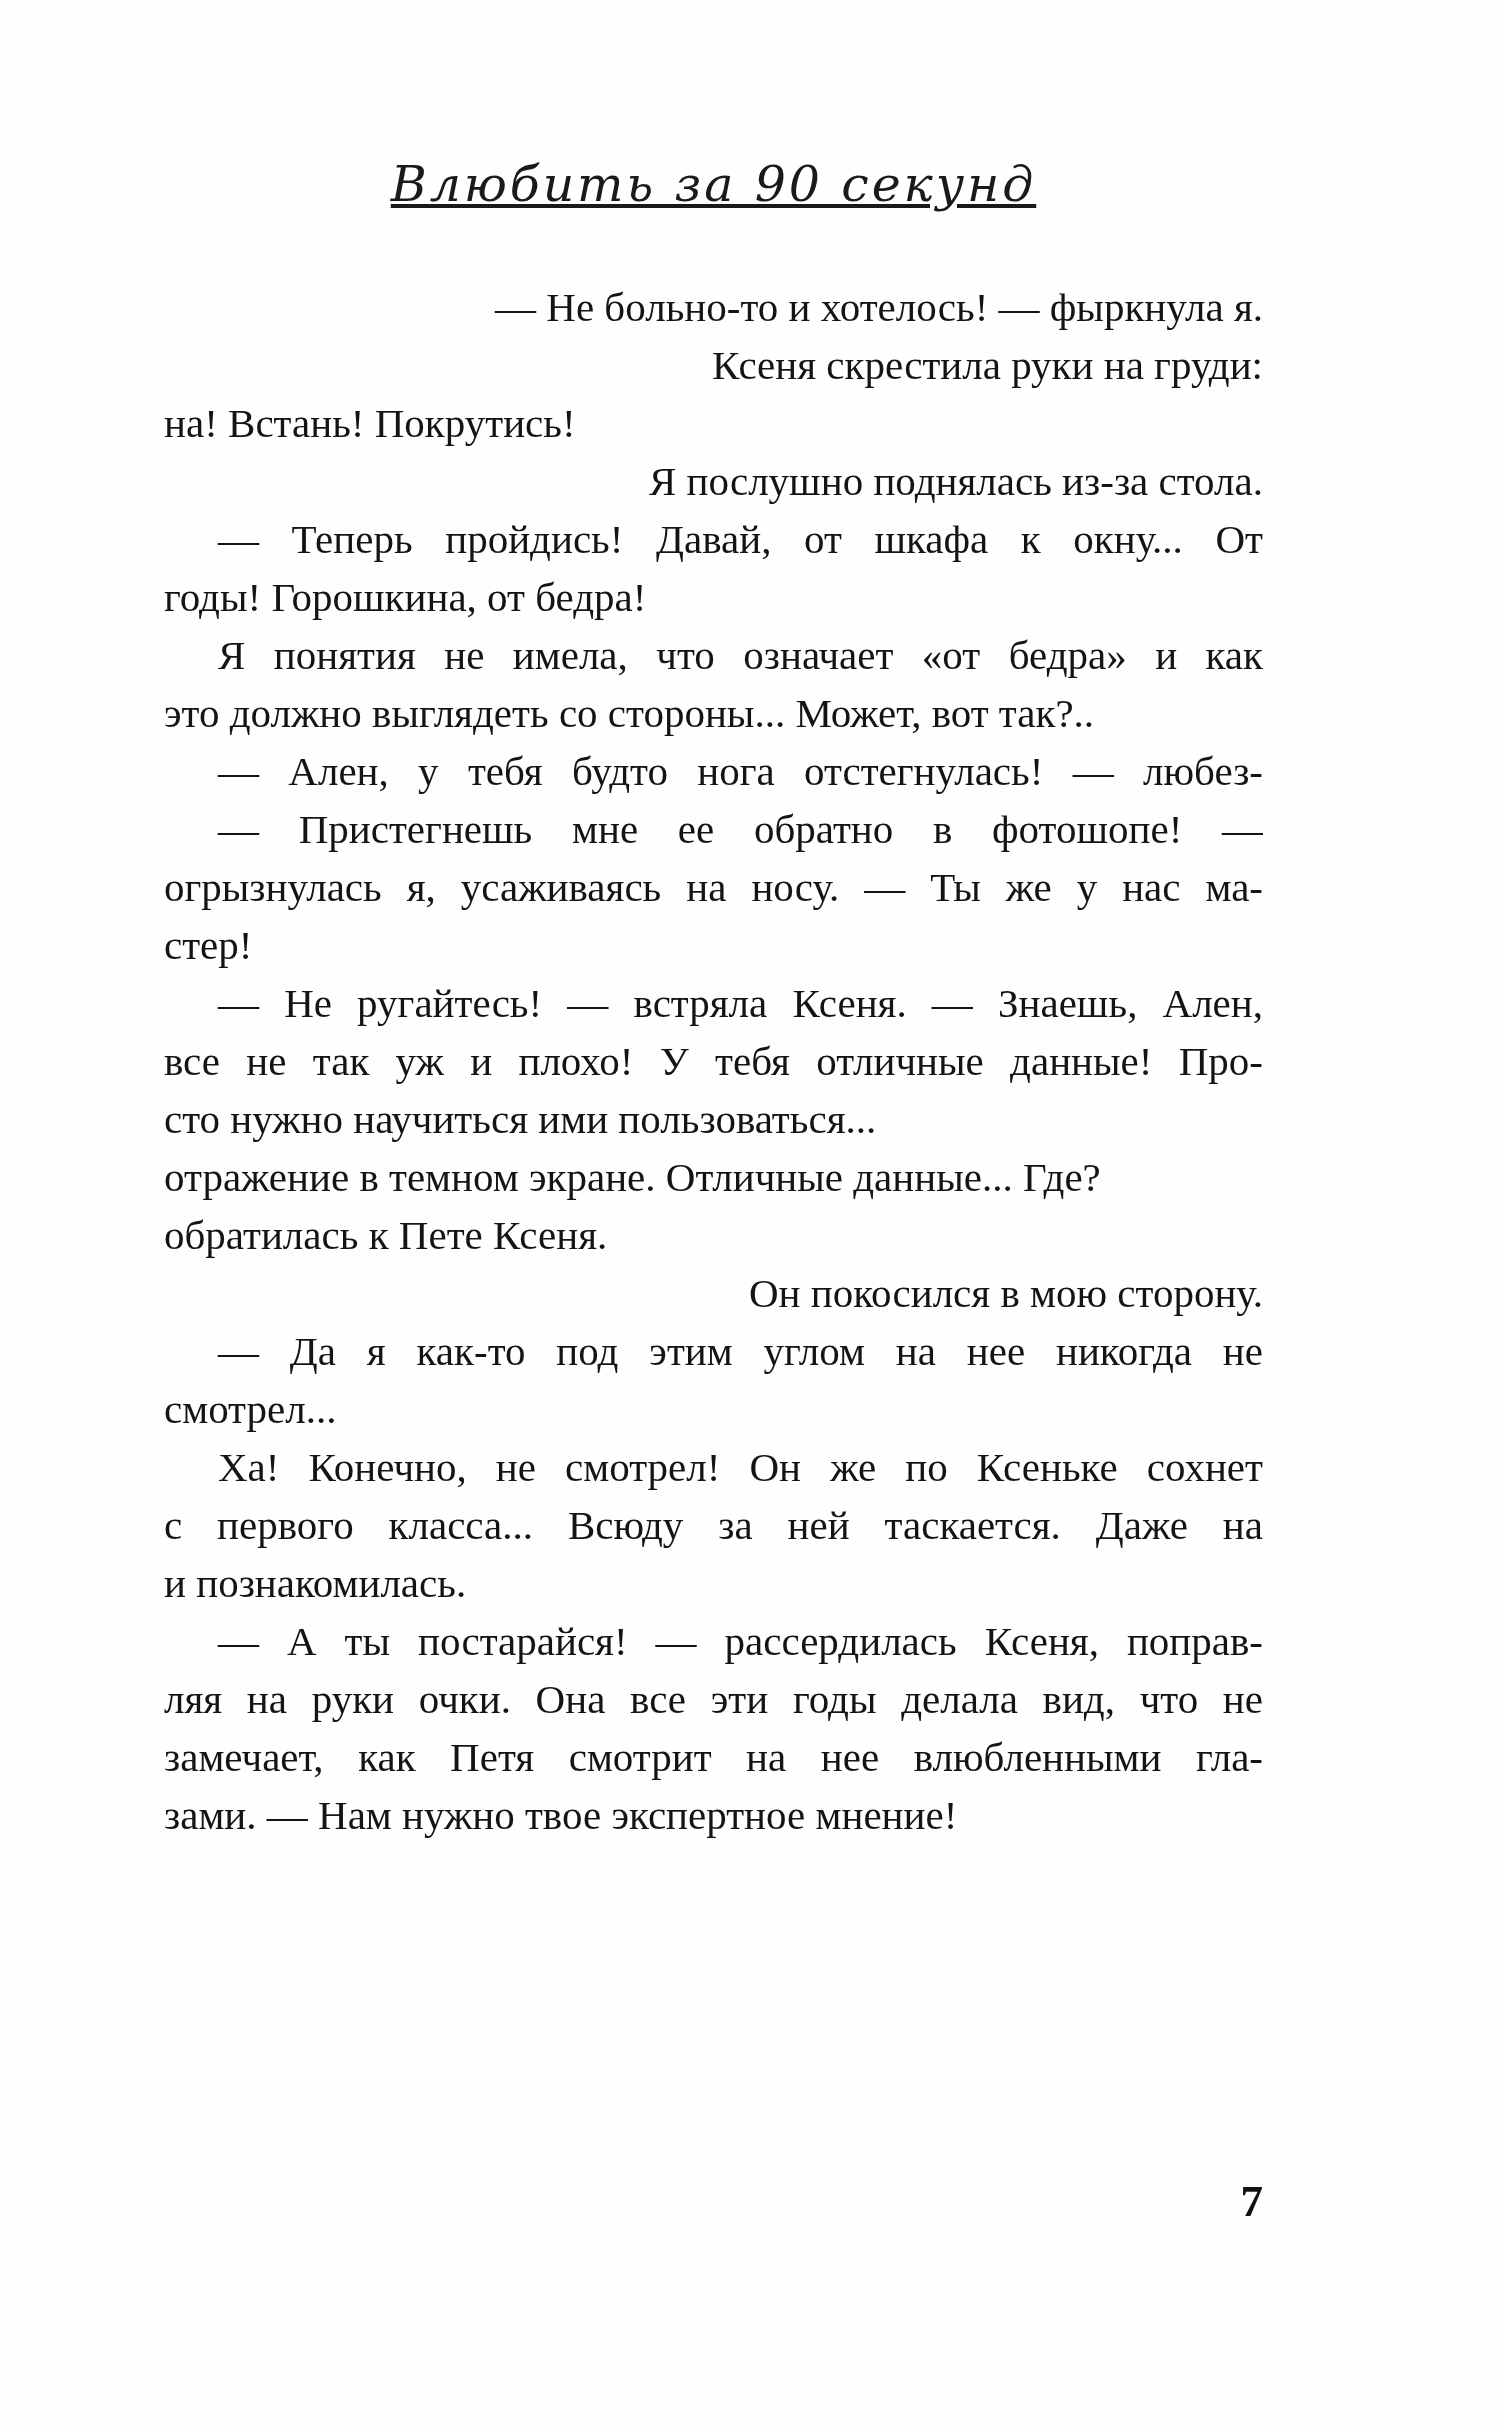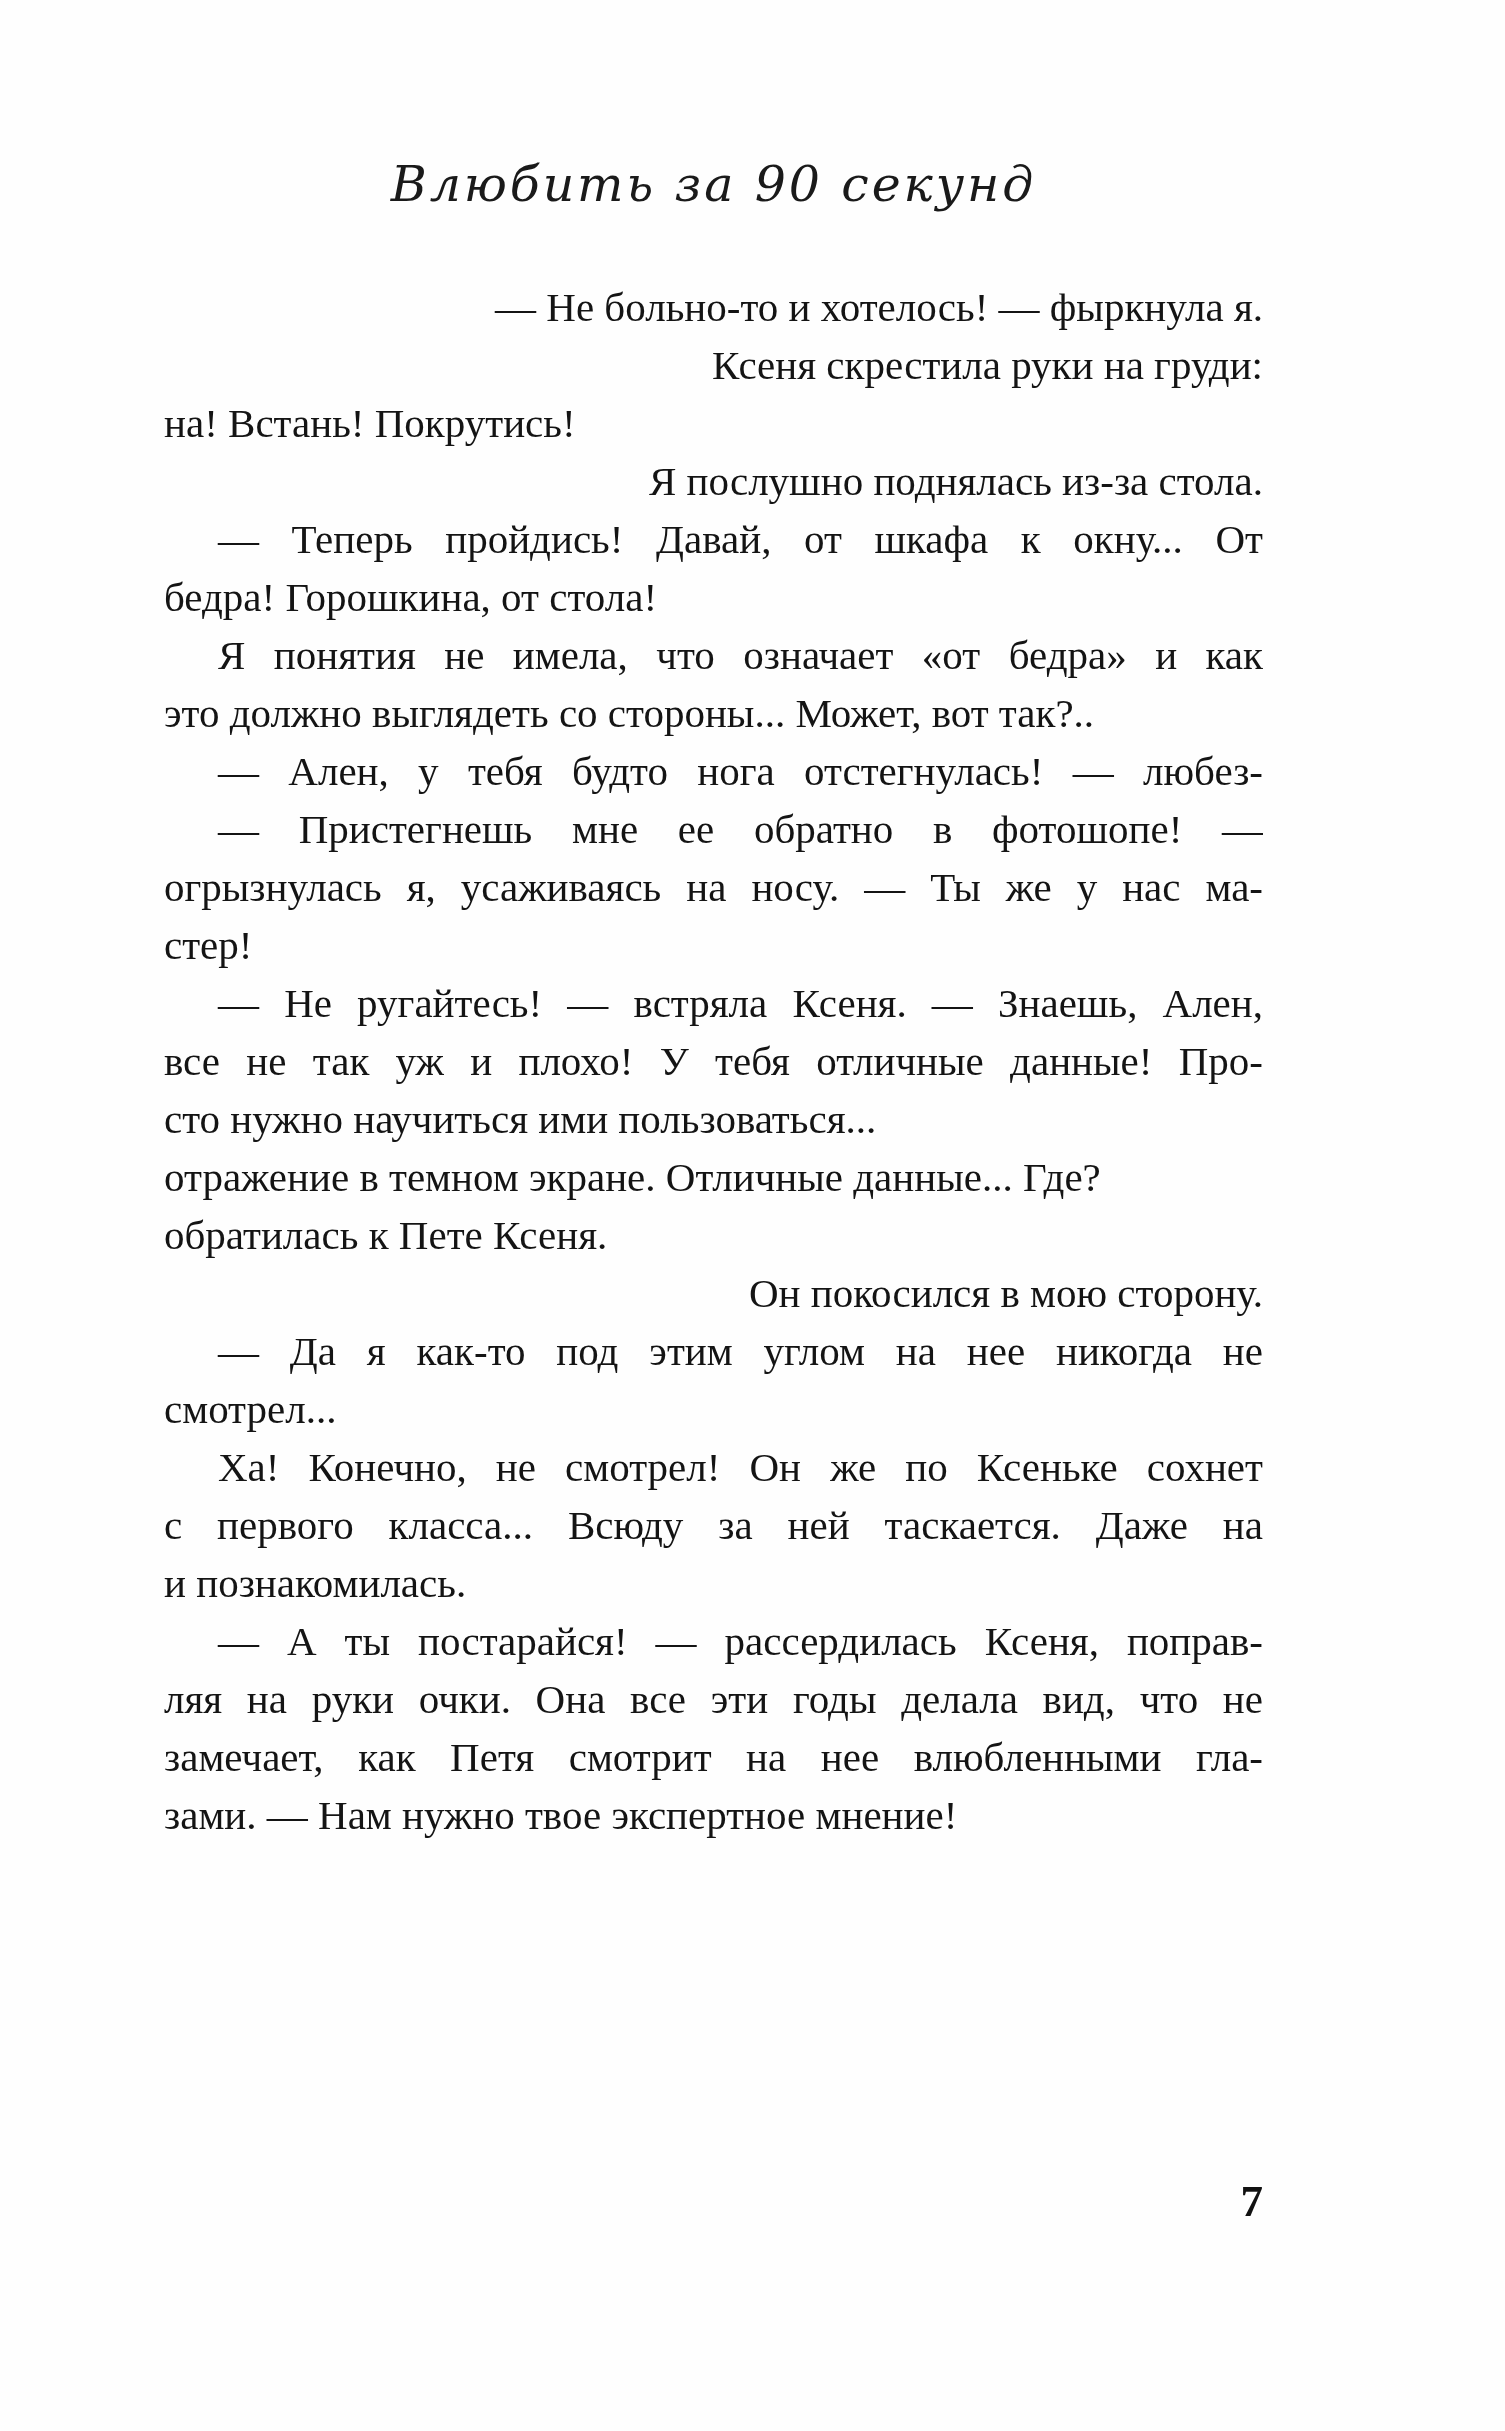--- a/index.html
+++ b/index.html
@@ -23,20 +23,21 @@
     left: 164px;
     width: 1099px;
     text-align: center;
     font-family: "DejaVu Serif", "Liberation Serif", serif;
     font-style: italic;
     font-size: 49px;
     line-height: 59px;
     letter-spacing: 2.9px;
     color: #1a1a1a;
     white-space: nowrap;
+    text-decoration: underline;
   }
   
   .text-block {
     position: absolute;
     top: 278px;
     left: 164px;
     width: 1099px;
     font-family: "Liberation Serif", "DejaVu Serif", serif;
     font-size: 41px;
     color: #141414;
@@ -75,21 +76,21 @@
 
 <div class="page">
   <div class="running-title">Влюбить за 90 секунд</div>
 
   <div class="text-block" id="text-block">
       <div class="line indent">— Не больно-то и хотелось! — фыркнула я.</div>
       <div class="line indent">Ксеня скрестила руки на груди:</div>
       <div class="line">на! Встань! Покрутись!</div>
       <div class="line indent">Я послушно поднялась из-за стола.</div>
       <div class="line indent justify">— Теперь пройдись! Давай, от шкафа к окну... От</div>
-      <div class="line">бедра! Горошкина, от стола!</div>
+      <div class="line">годы! Горошкина, от бедра!</div>
       <div class="line indent justify">Я понятия не имела, что означает «от бедра» и как</div>
       <div class="line">это должно выглядеть со стороны... Может, вот так?..</div>
       <div class="line indent justify">— Ален, у тебя будто нога отстегнулась! — любез-</div>
       <div class="line indent justify">— Пристегнешь мне ее обратно в фотошопе! —</div>
       <div class="line justify">огрызнулась я, усаживаясь на носу. — Ты же у нас ма-</div>
       <div class="line">стер!</div>
       <div class="line indent justify">— Не ругайтесь! — встряла Ксеня. — Знаешь, Ален,</div>
       <div class="line justify">все не так уж и плохо! У тебя отличные данные! Про-</div>
       <div class="line">сто нужно научиться ими пользоваться...</div>
       <div class="line">отражение в темном экране. Отличные данные... Где?</div>

